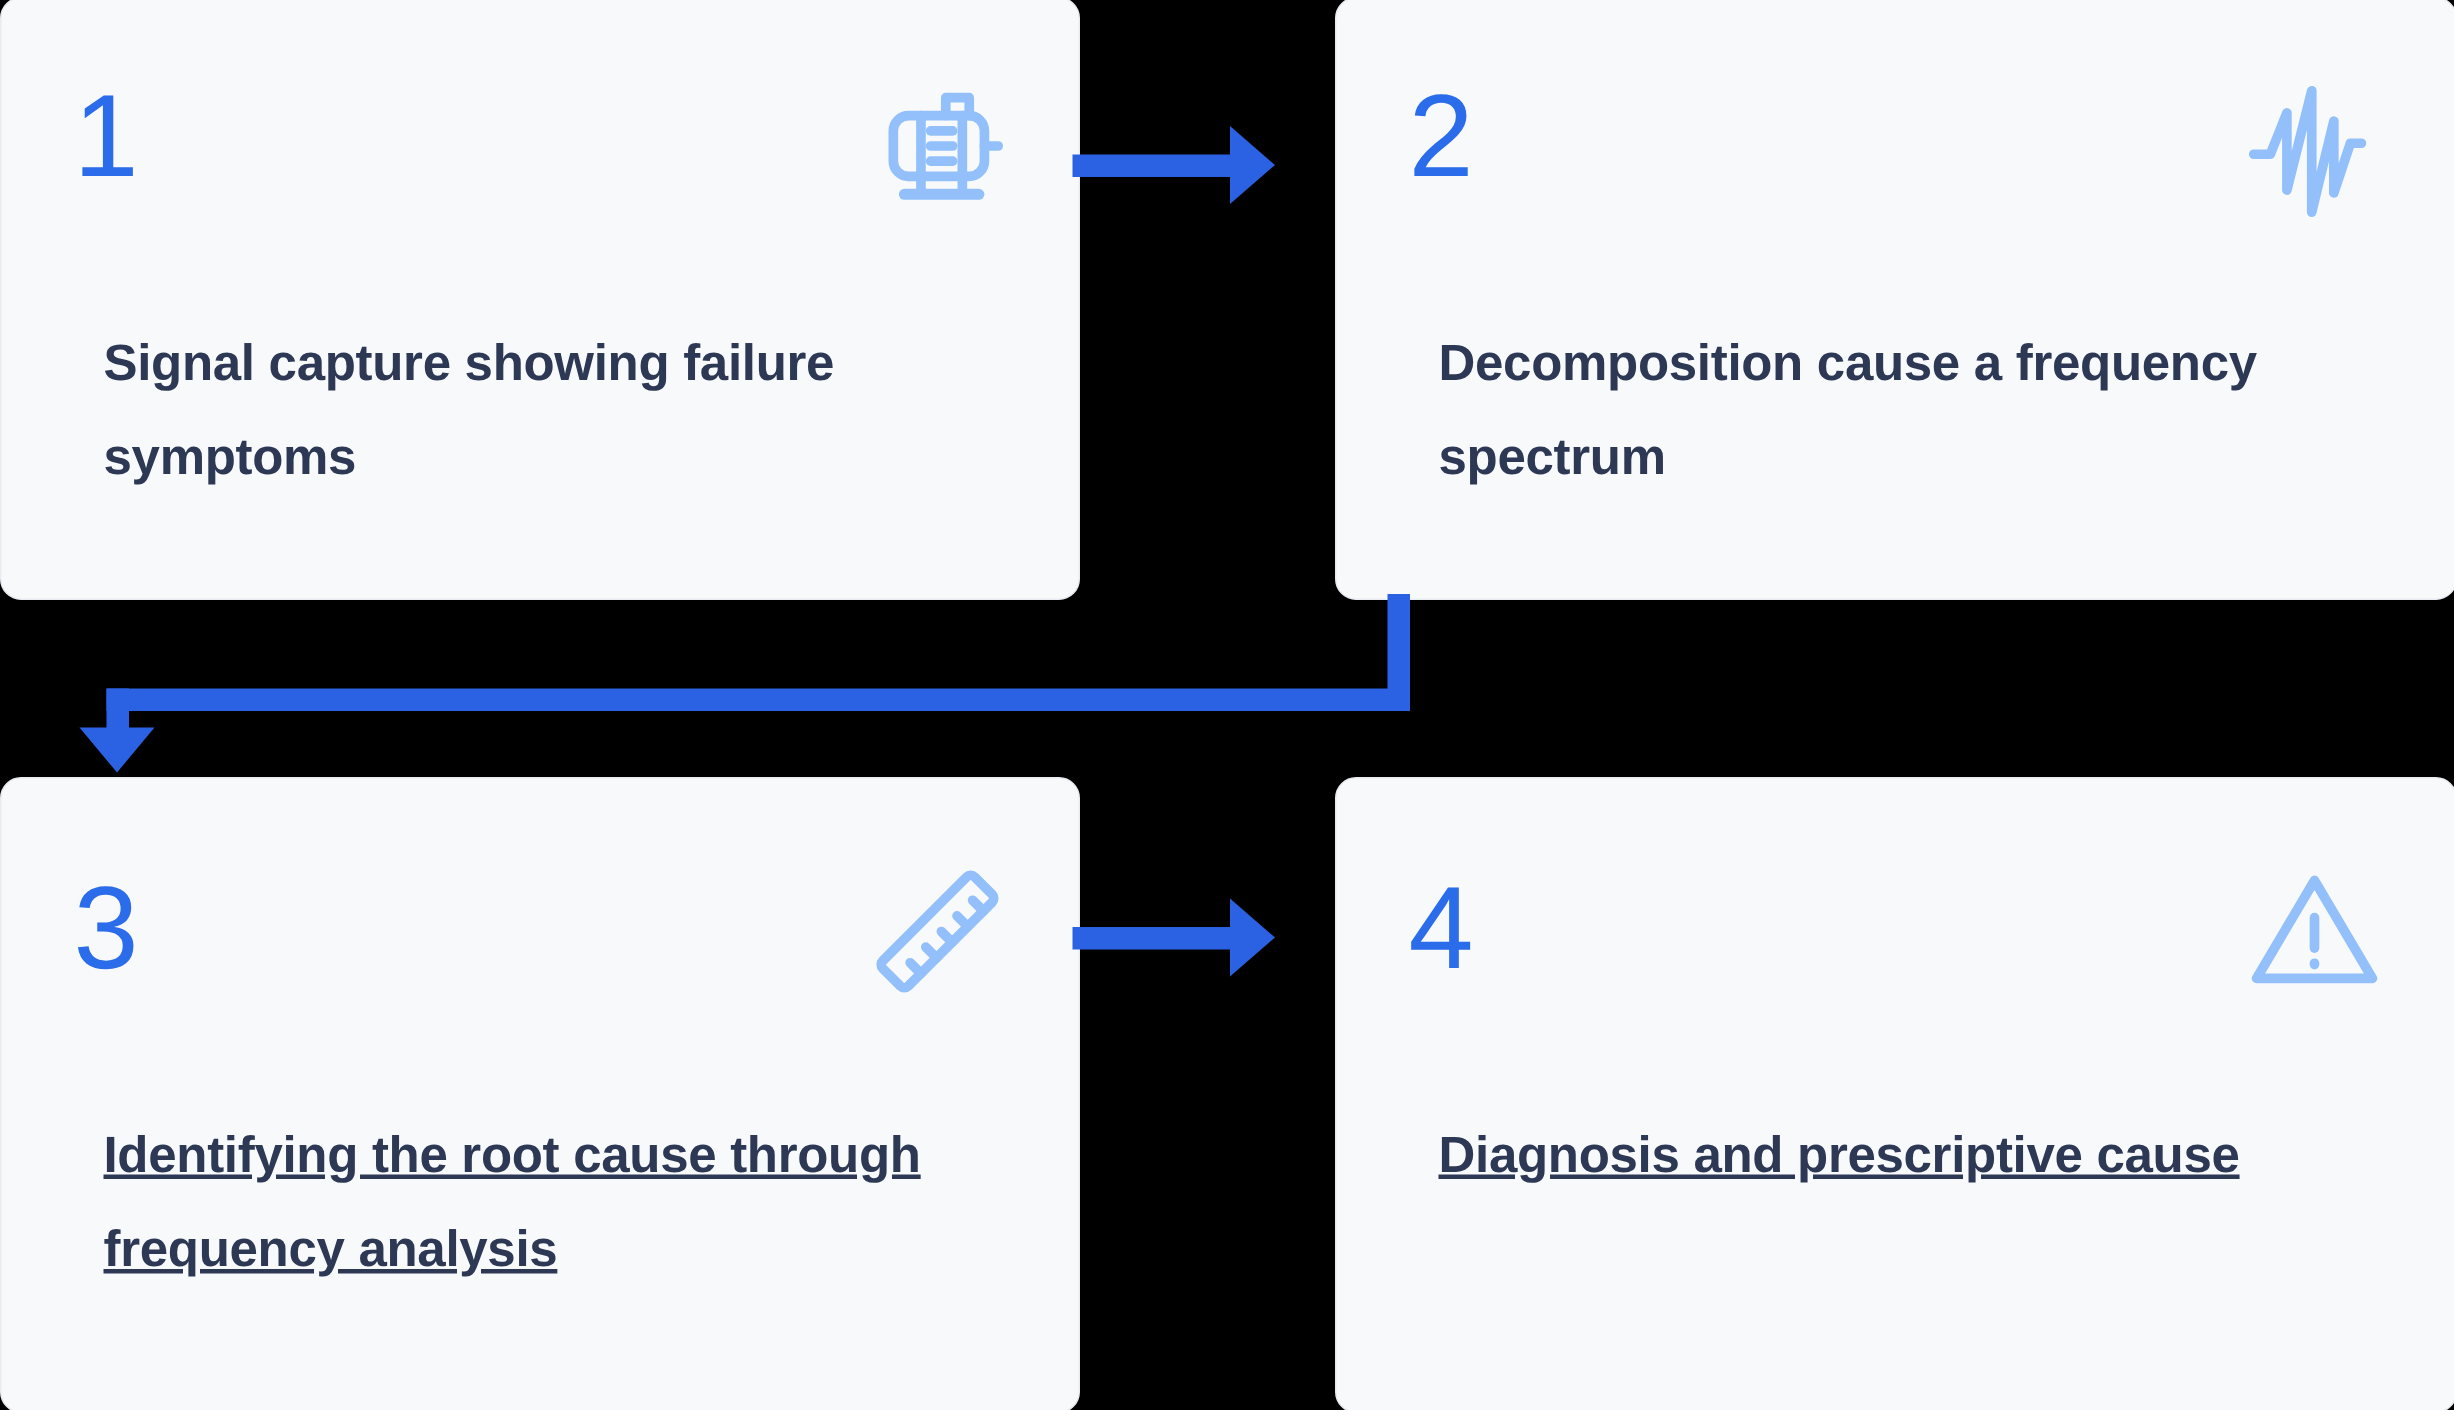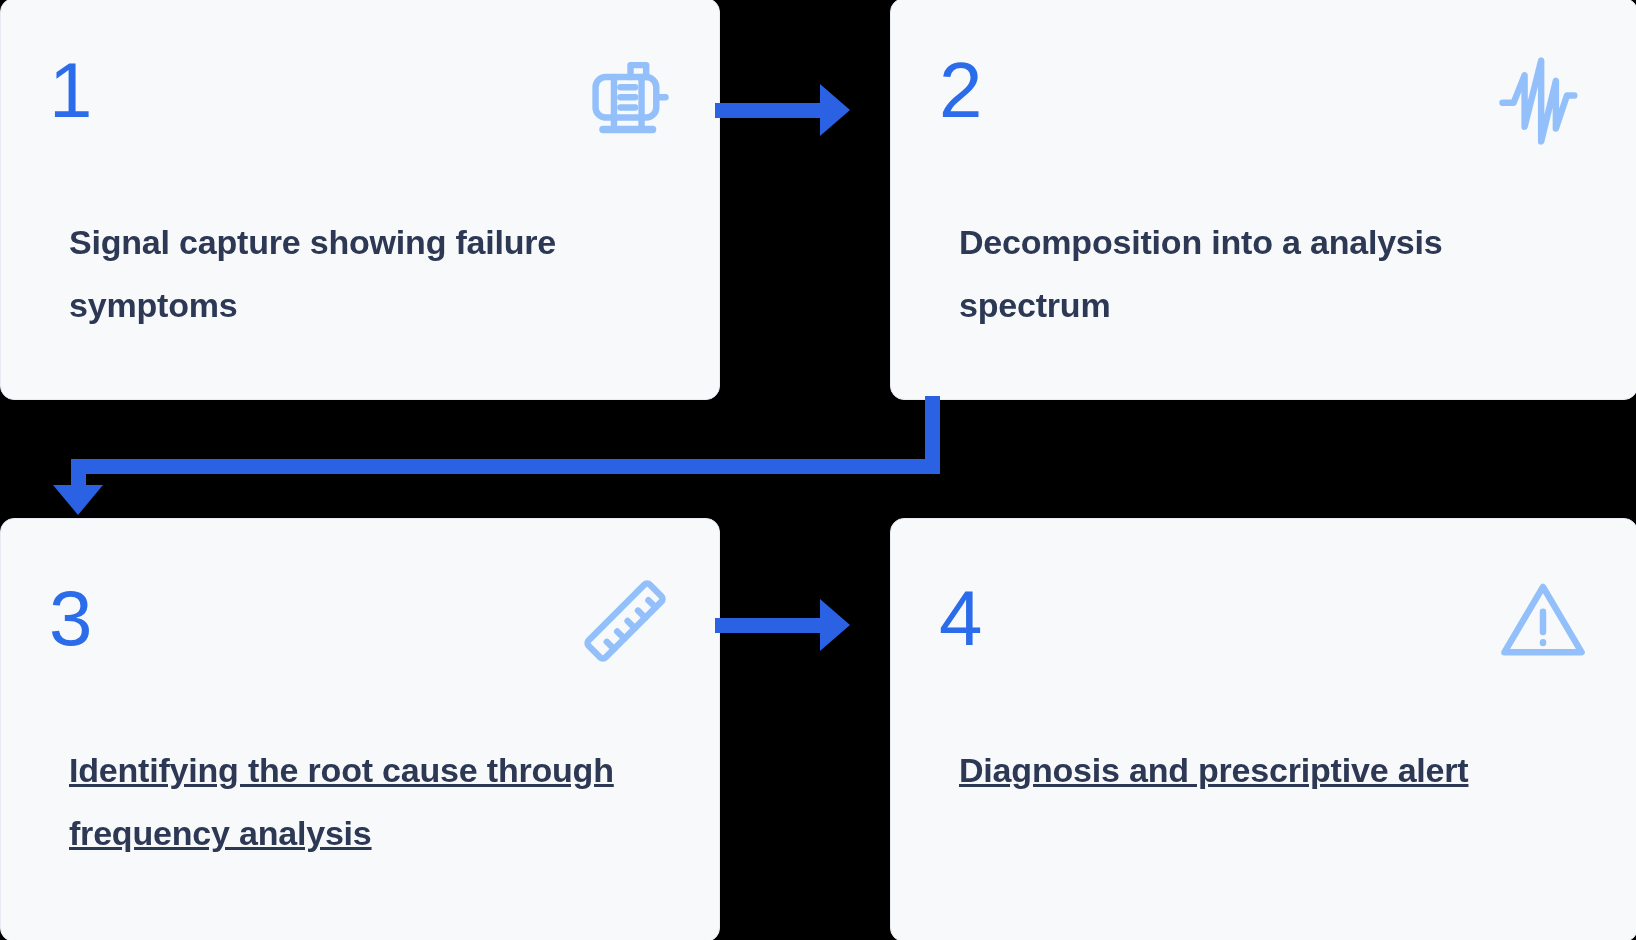--- a/index.html
+++ b/index.html
@@ -174,21 +174,21 @@
 
   <div class="card c2">
     <div class="card-top">
       <div class="num">2</div>
       <div class="icon">
         <svg viewBox="0 0 100 100" fill="none" stroke="#93c0fa" stroke-width="7" stroke-linecap="round" stroke-linejoin="round">
           <path d="M6 52 L18 52 L30 22 L30 78 L48 6 L48 94 L64 28 L64 80 L76 44 L84 44"></path>
         </svg>
       </div>
     </div>
-    <div class="caption">Decomposition into a analysis spectrum</div>
+    <div class="caption">Decomposition cause a frequency spectrum</div>
   </div>
 
   <div class="card c3">
     <div class="card-top">
       <div class="num">3</div>
       <div class="icon">
         <svg viewBox="0 0 100 100" fill="none" stroke="#93c0fa" stroke-width="7" stroke-linecap="round" stroke-linejoin="round">
           <g transform="rotate(-45 50 50)">
             <rect x="3" y="37" width="94" height="26" rx="4" ry="4"></rect>
             <path d="M20 63 L20 52"></path>
@@ -207,21 +207,21 @@
     <div class="card-top">
       <div class="num">4</div>
       <div class="icon">
         <svg viewBox="0 0 100 100" fill="none" stroke="#93c0fa" stroke-width="7" stroke-linecap="round" stroke-linejoin="round">
           <path d="M50 13 L92 84 L8 84 Z"></path>
           <path d="M50 40 L50 62"></path>
           <path d="M50 73 L50 74"></path>
         </svg>
       </div>
     </div>
-    <div class="caption">Diagnosis and prescriptive alert</div>
+    <div class="caption">Diagnosis and prescriptive cause</div>
   </div>
 
   <div>
     <div class="conn arrow-a-line"></div>
     <div class="arrow-a-head"></div>
   </div>
 
   <div>
     <div class="conn elbow-v-right"></div>
     <div class="conn elbow-h"></div>

